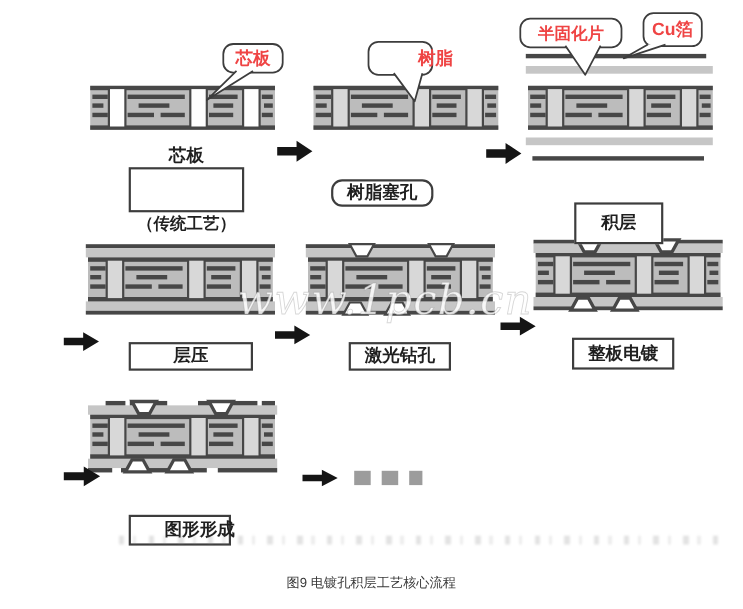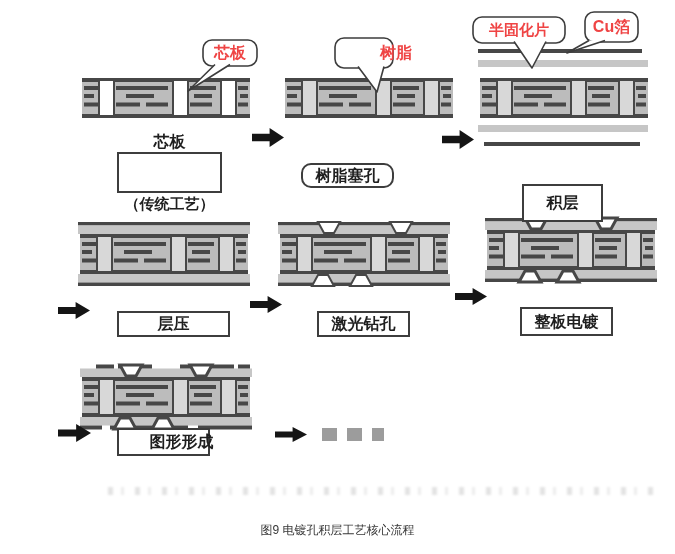--- a/index.html
+++ b/index.html
@@ -279,23 +279,24 @@
 
   <div class="lbox" style="left:117px;top:152px;width:105px;height:41px;">
     <div>芯板</div>
     <div style="font-size:15px;margin-top:43px;">（传统工艺）</div>
   </div>
   <div class="lbox" style="left:301px;top:163px;width:93px;height:25px;border-radius:10px;">树脂塞孔</div>
   <div class="lbox" style="left:522px;top:145px;width:81px;height:38px;margin-top:39px;">积层</div>
   <div class="lbox" style="left:117px;top:311px;width:113px;height:26px;">层压</div>
   <div class="lbox" style="left:520px;top:307px;width:93px;height:29px;">整板电镀</div>
   <div class="lbox" style="left:317px;top:311px;width:93px;height:26px;">激光钻孔</div>
-  <div class="lbox" style="left:117px;top:428px;width:93px;height:28px;padding-left:36px;">图形形成</div>
+  <div class="lbox" style="left:117px;top:468px;width:93px;height:28px;padding-left:36px;">图形形成</div>
 
   <div class="sq" style="left: 322px; background: rgb(156, 156, 156);"></div>
   <div class="sq" style="left: 347px; background: rgb(156, 156, 156);"></div>
   <div class="sq" style="left: 372px; width: 12px; background: rgb(156, 156, 156);"></div>
 
+  <div class="watermark">www.1pcb.cn</div>
 
   <div class="noise"></div>
 
   <div class="caption">图9 电镀孔积层工艺核心流程</div>
 </div>
 
 </body></html>

